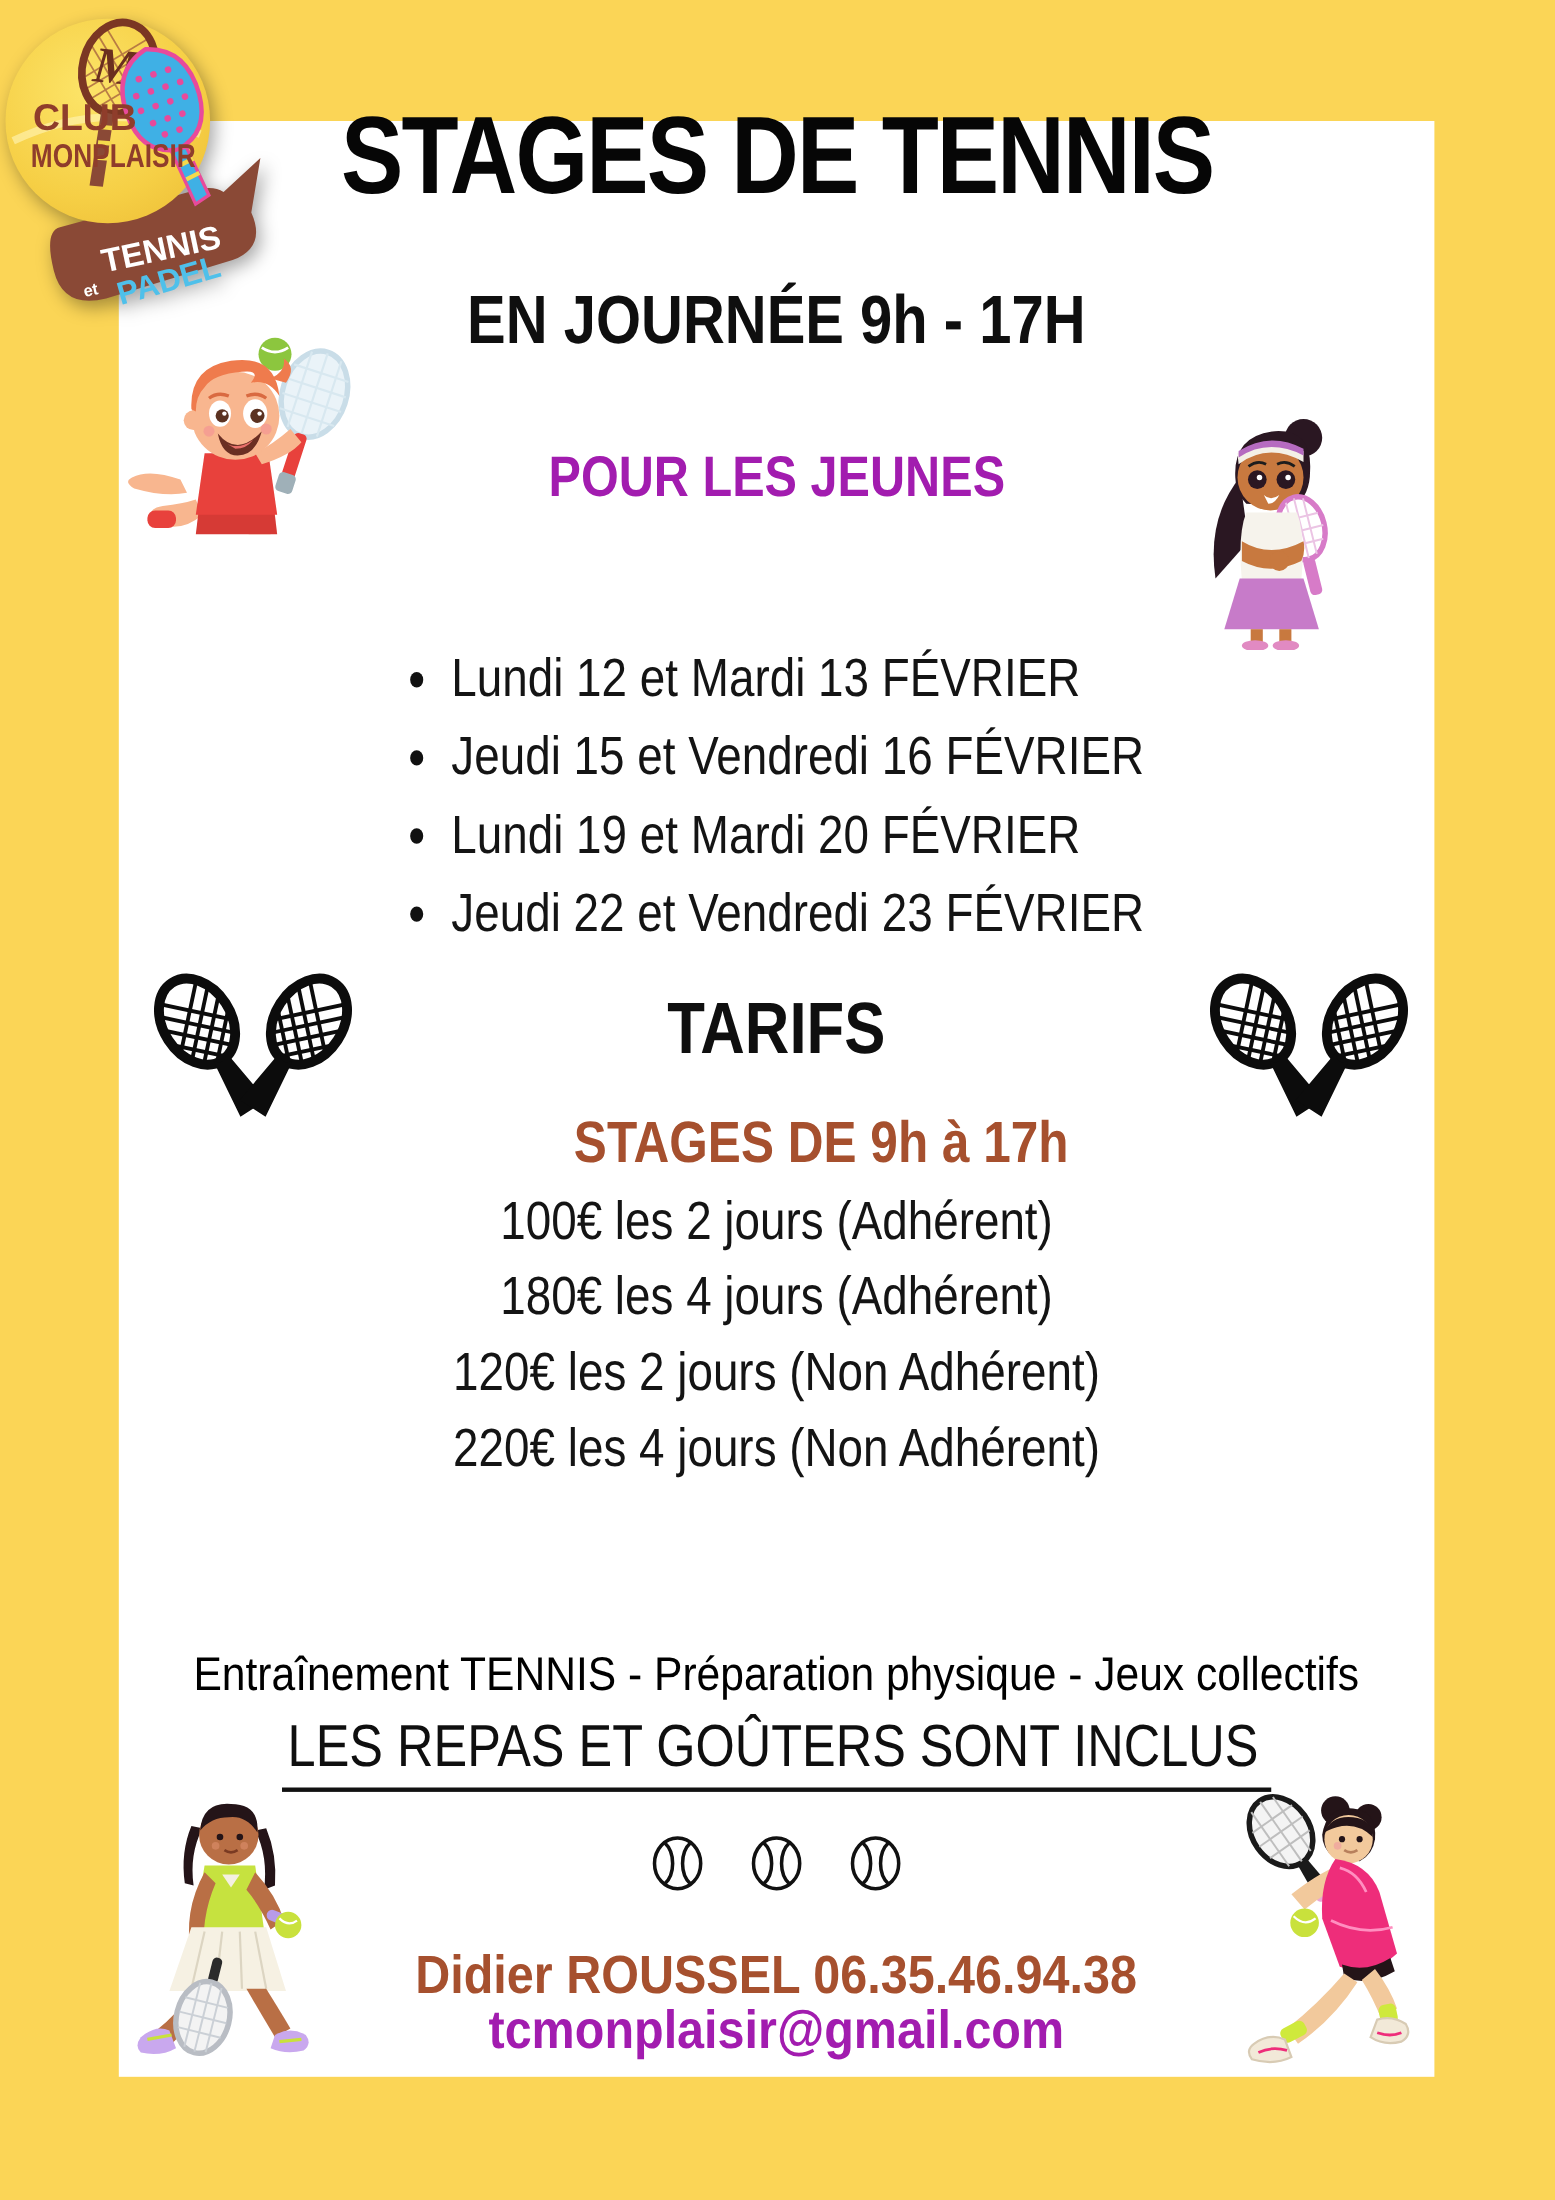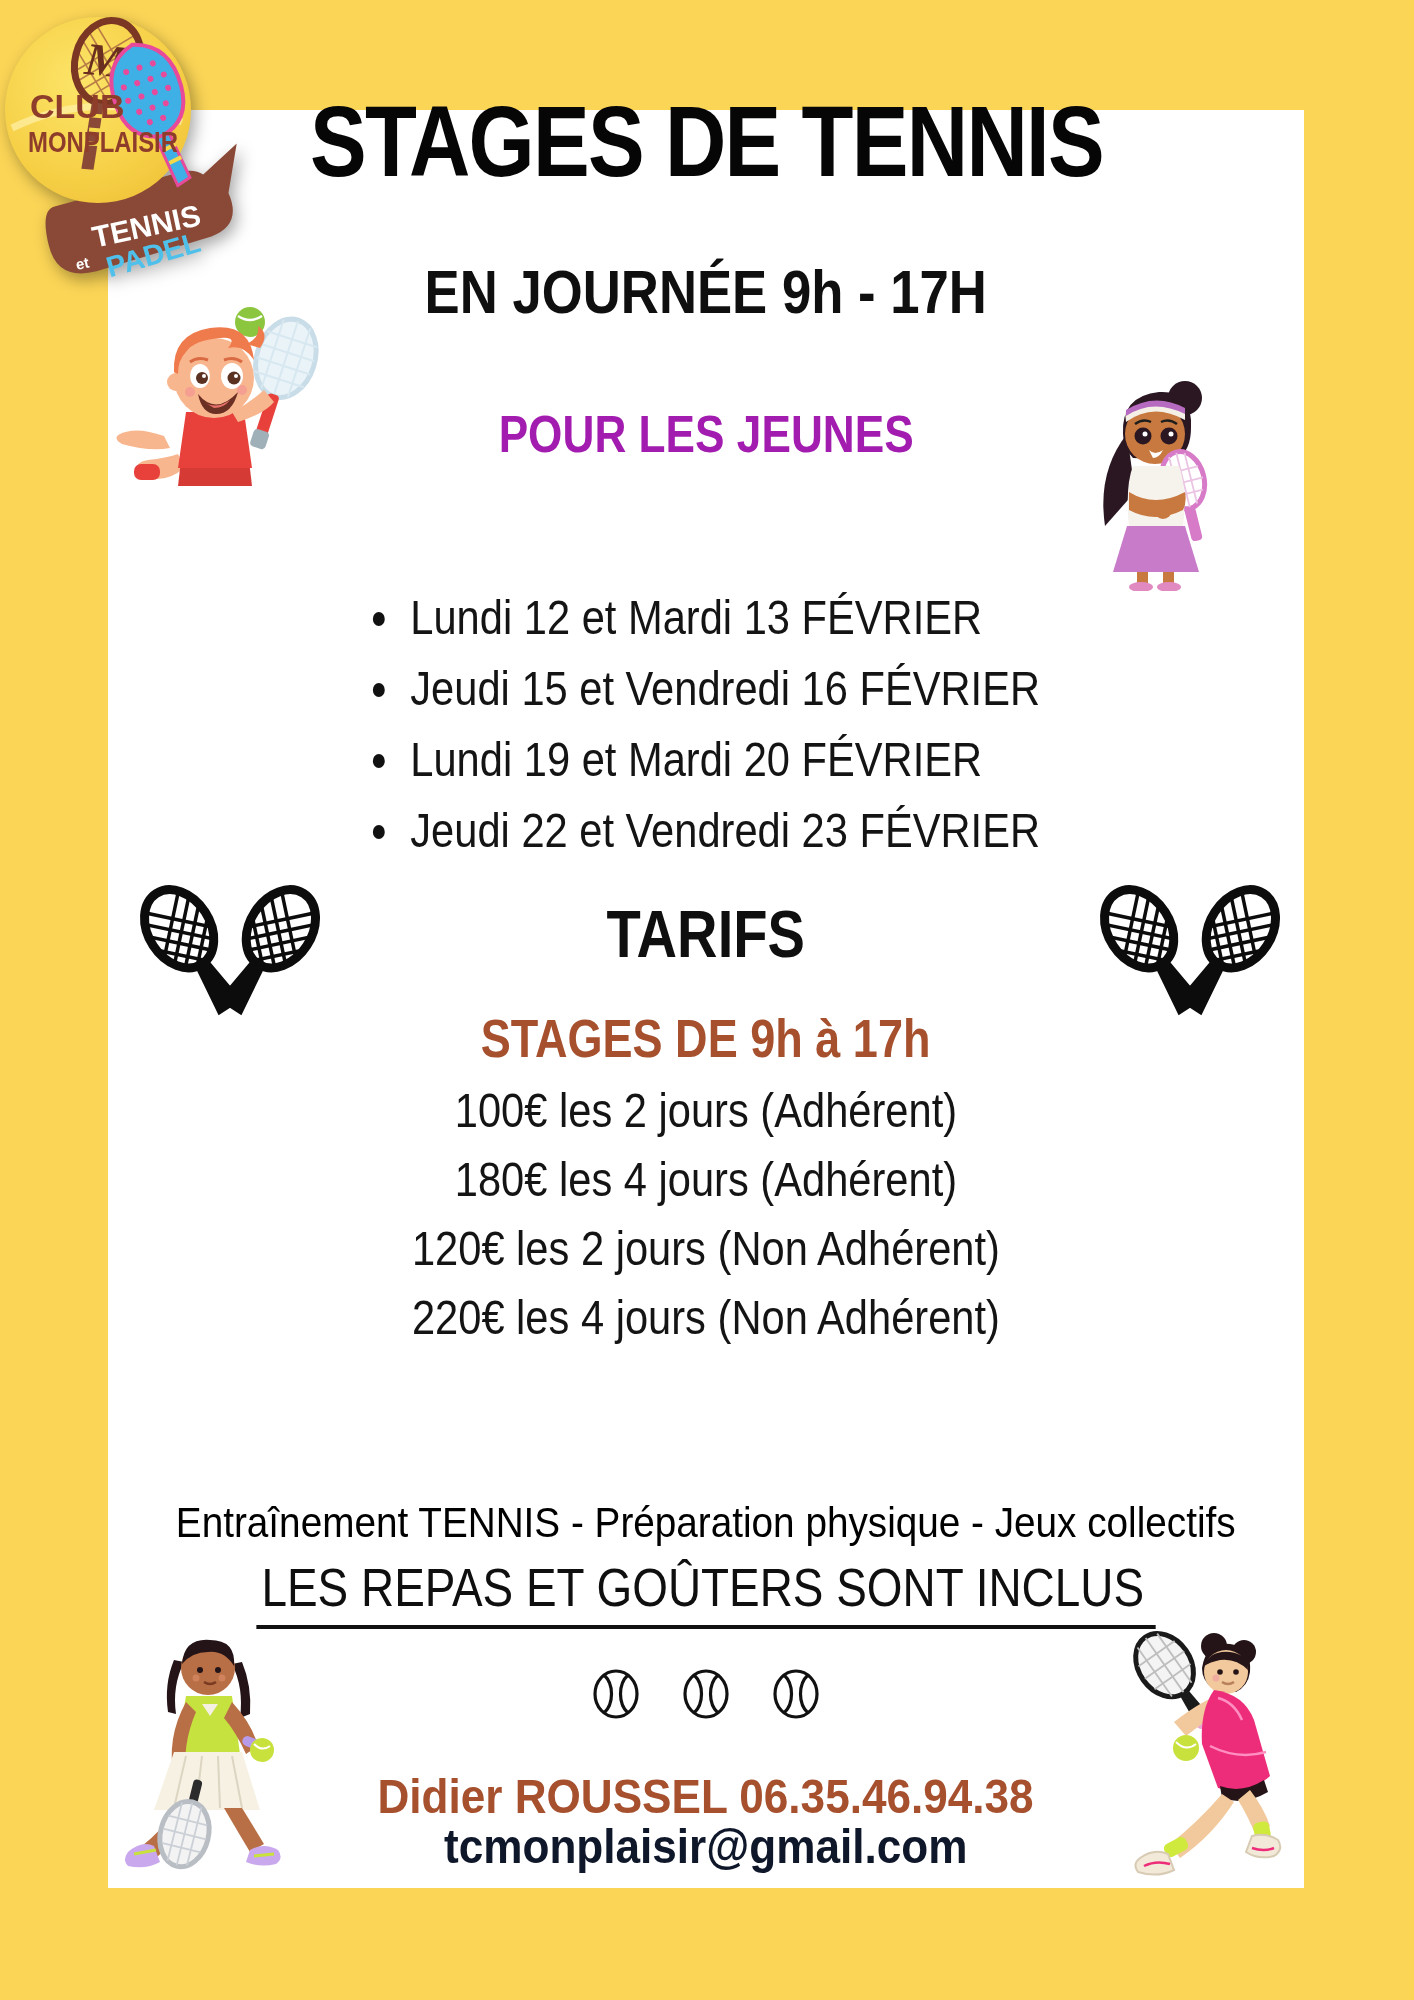--- a/index.html
+++ b/index.html
@@ -12,27 +12,27 @@
   .row { position:absolute; left:108px; width:1196px; text-align:center; white-space:nowrap; }
   .cx { display:inline-block; transform:scaleX(.85); transform-origin:50% 50%; white-space:nowrap; }
   .cx9 { display:inline-block; transform:scaleX(.9); transform-origin:50% 50%; white-space:nowrap; }
 
   .title { top:84px; font-size:100px; font-weight:900; letter-spacing:-2px; color:#060606; }
   .sub1 { top:256px; font-size:62px; font-weight:800; }
   .sub2 { top:336px; font-size:52px; font-weight:800; }
   .sub3 { top:404px; font-size:52px; font-weight:700; color:#a21caf; }
   .h-dates { top:474px; font-size:66px; font-weight:900; }
   .h-tarifs { top:896px; font-size:66px; font-weight:900; }
-  .h-stages { top:1008px; font-size:53px; font-weight:800; color:#A6502E; }
+  .h-stages { top:1008px; font-size:53px; font-weight:800; color:#A6502E;margin-left:41px; }
   .h-prog { top:1358px; font-size:74px; font-weight:900; letter-spacing:-1px; }
   .desc { top:1498px; font-size:43px; font-weight:400; color:#000000; }
   .meals { top:1556px; font-size:54px; font-weight:400; }
   .meals .underl { border-bottom:4px solid #111; padding:0 14px 8px 6px; }
   .contact1 { top:1752px; font-size:49px; font-weight:800; color:#A6502E;margin-top:16px; }
-  .contact2 { top:1818px; font-size:49px; font-weight:800; color:#0f172a; }
+  .contact2 { top:1818px; font-size:49px; font-weight:800; color:#a21caf; }
 
   .dates-wrap { top:582px; }
   .dates-wrap ul { display:inline-block; text-align:left; margin:0; padding:0; list-style:none; }
   .dates-wrap li { font-size:49px; line-height:71px; color:#141414; }
   .dates-wrap li::before {
     content:""; display:inline-block; width:14px; height:14px; border-radius:50%;
     background:#111; margin-right:30px; vertical-align:8px;
   }
   .prices-wrap { top:1076px; }
   .prices-wrap .price { font-size:49px; line-height:69px; color:#141414; }

